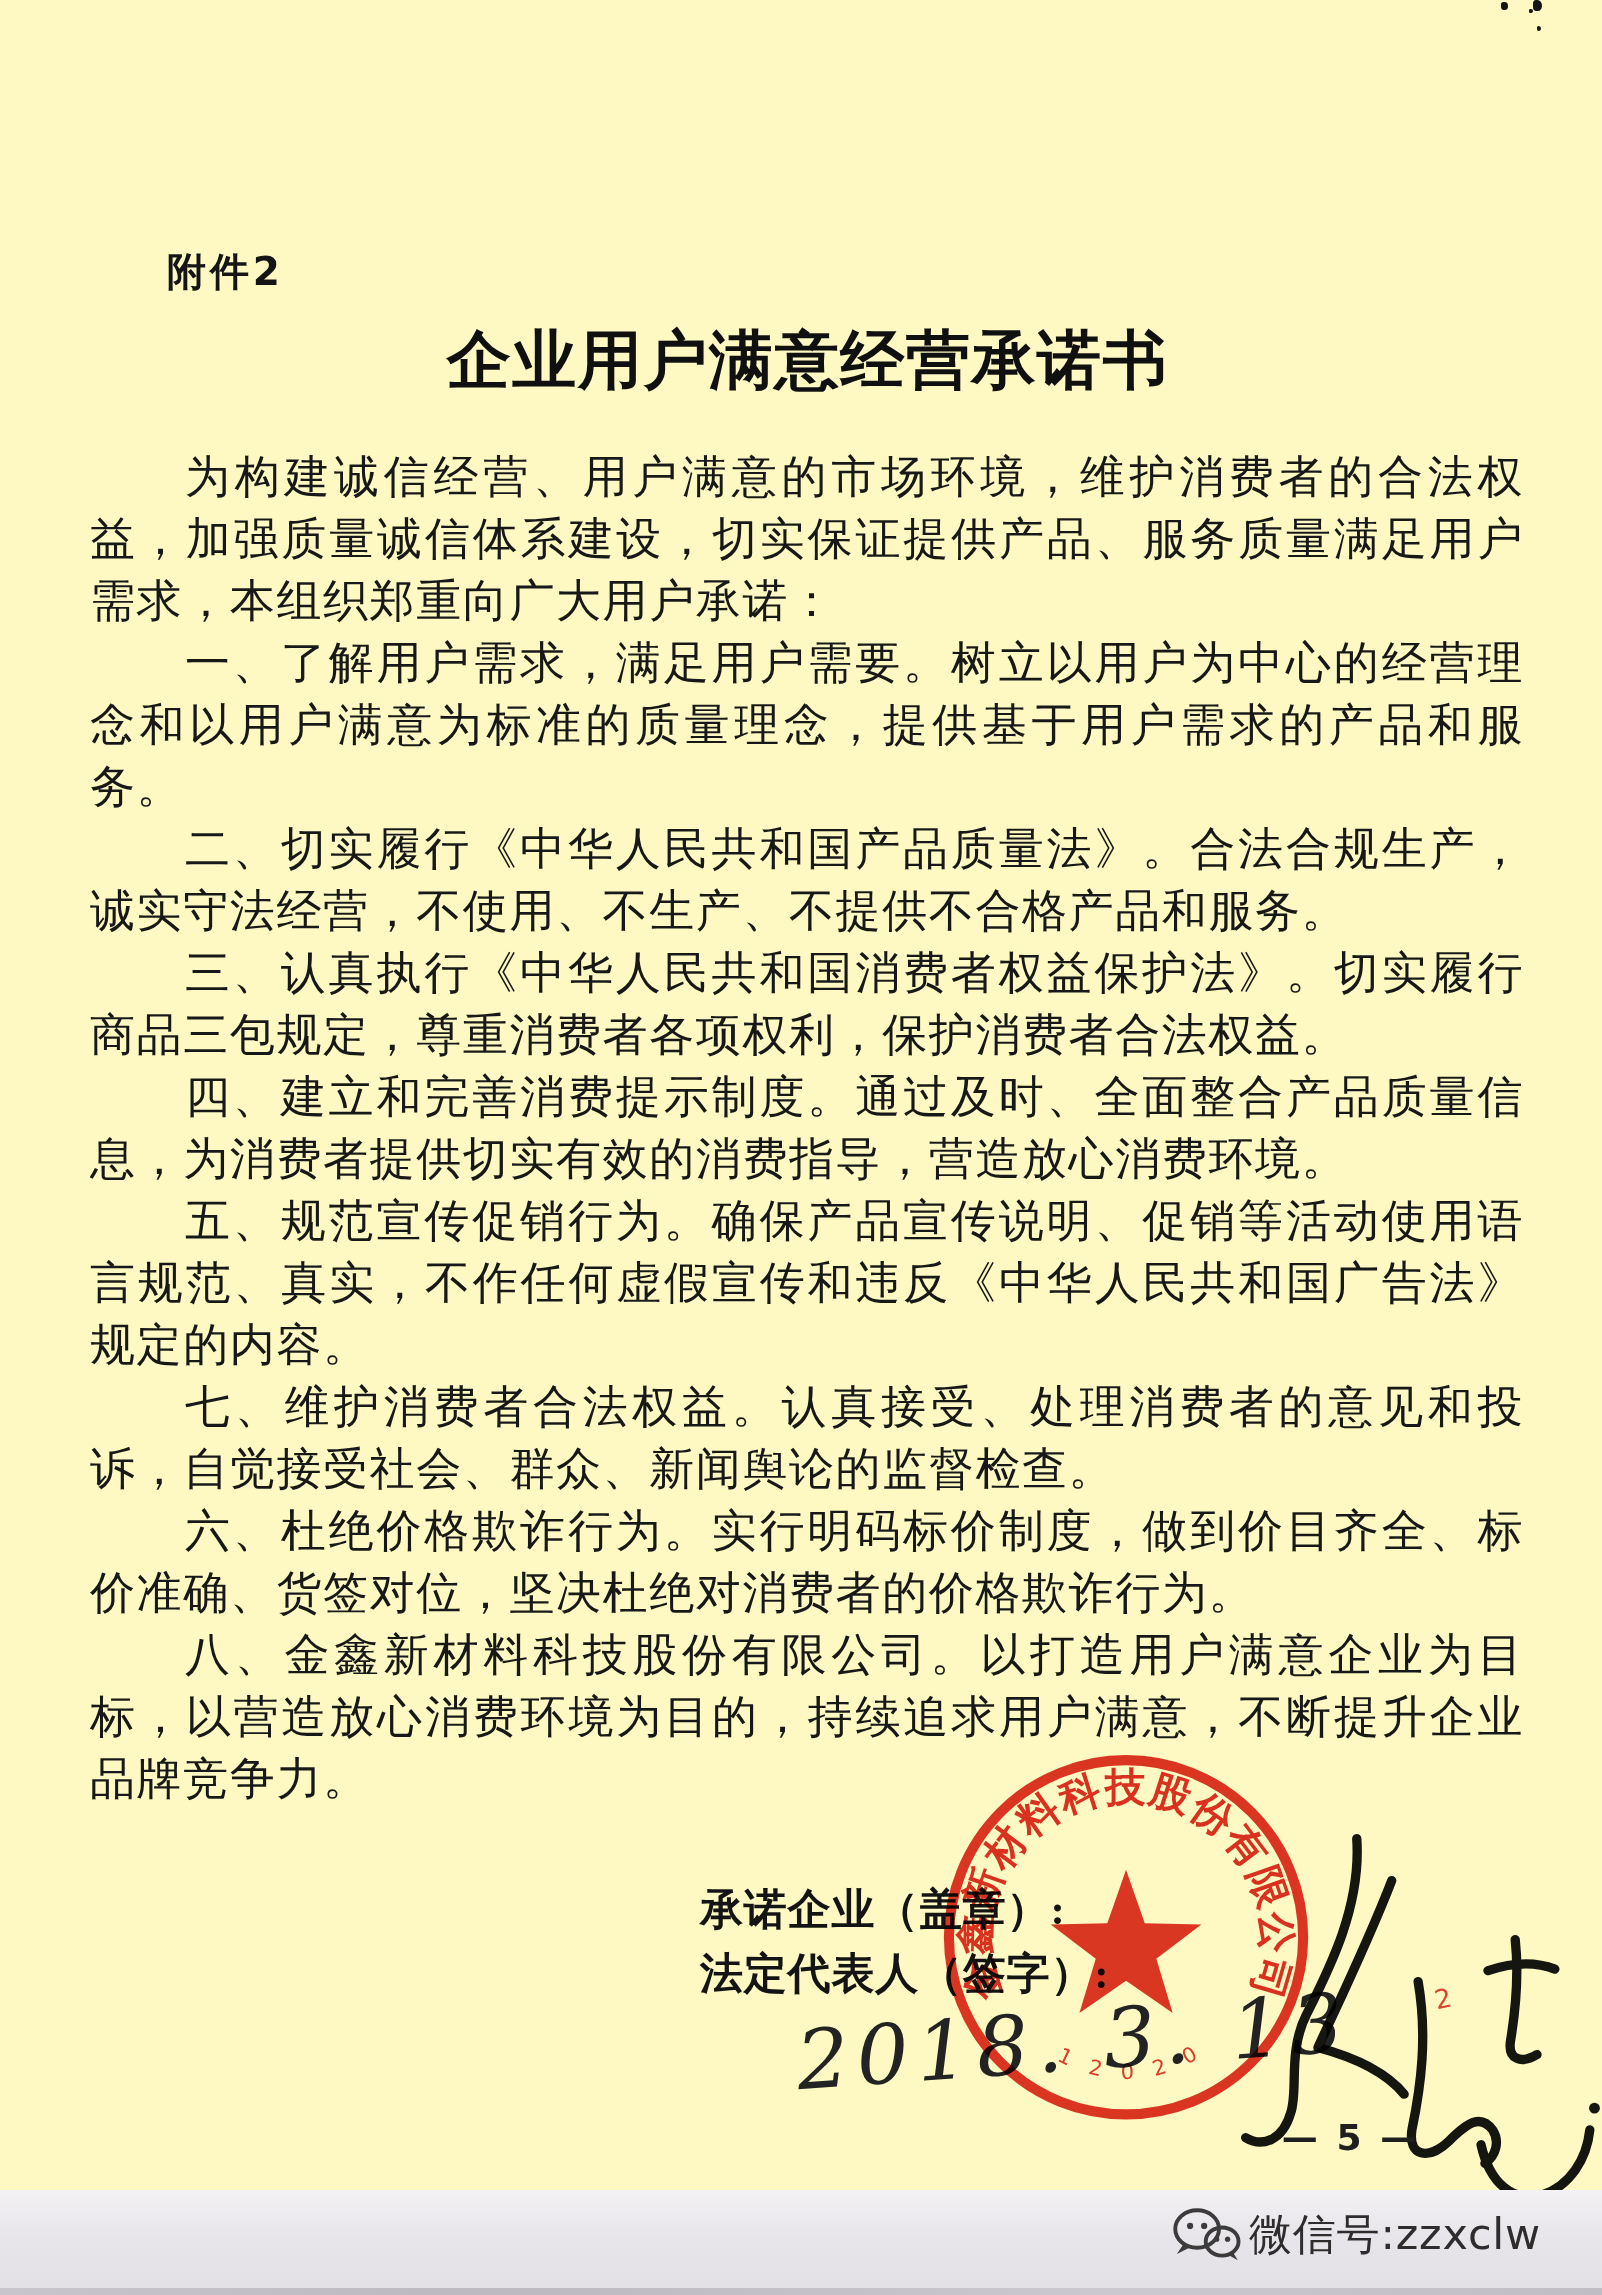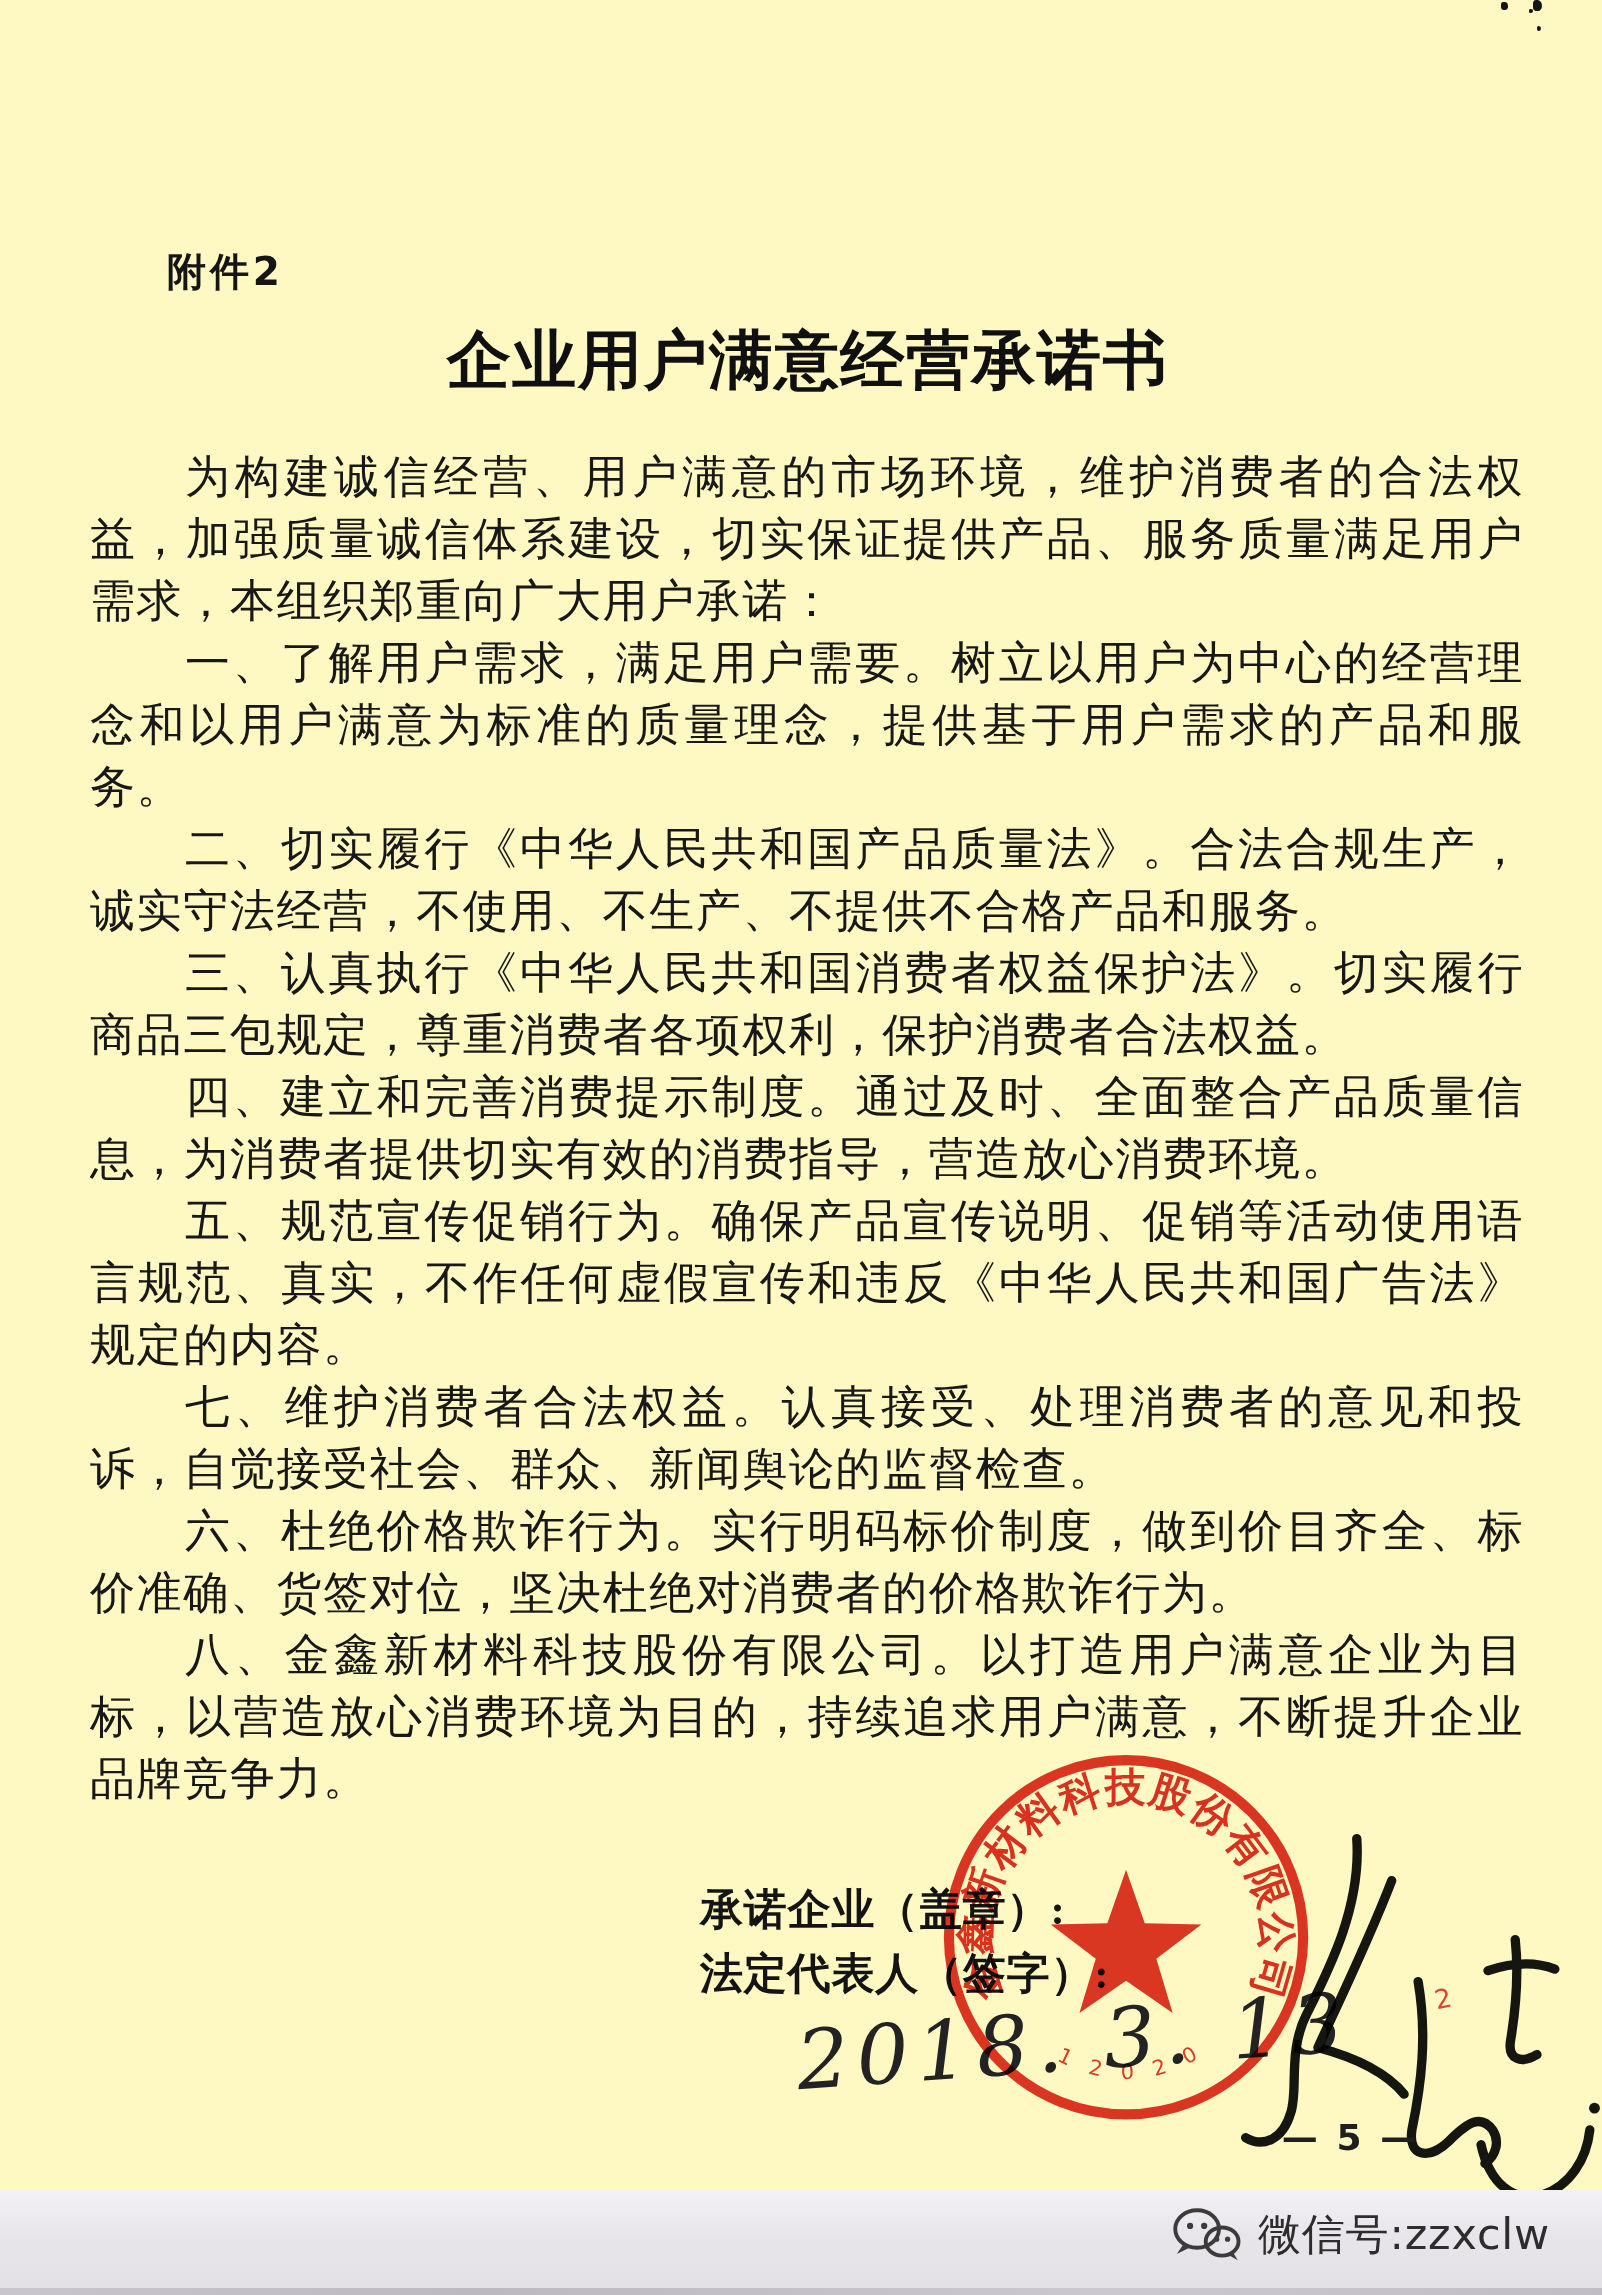--- a/index.html
+++ b/index.html
@@ -46,21 +46,21 @@
     text-align:center; font-size:36px; font-weight:700;
     letter-spacing:3.1px; color:#1f1f1f;
     font-family:"DejaVu Sans","Liberation Sans",sans-serif;
   }
   .footer-band {
     position:absolute; left:0; top:2190px; width:1603px; height:106px;
     background:linear-gradient(180deg,#f3f1f4 0%,#e8e5ea 45%,#e2dfe5 100%);
   }
   .footer-inner {
     position:absolute; left:1169px; top:14px;
-    display:flex; align-items:center; gap:14px;
+    display:flex; align-items:center; gap:5px;
   }
   .wechat-label {
     font-size:43px; color:#2d2d2d; letter-spacing:0.8px;
     font-family:"DejaVu Sans","Liberation Sans",sans-serif;
   }
   .bottom-strip {
     position:absolute; left:0; top:2288px; width:1603px; height:7.8px;
     background:linear-gradient(90deg,#c9c5cc,#bdb9c1 30%,#ccc8cf 70%,#c1bdc5);
   }
   .seal-overlay {

